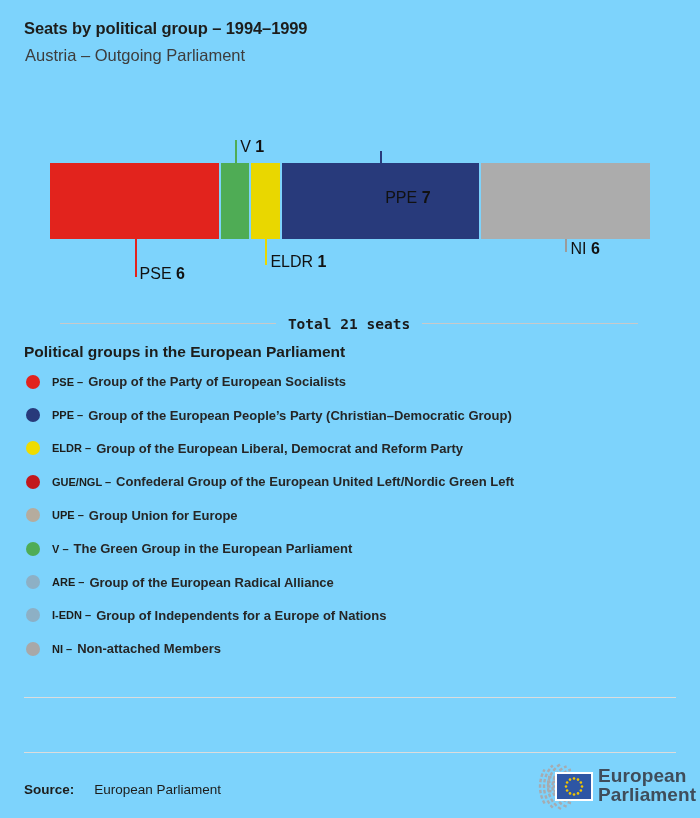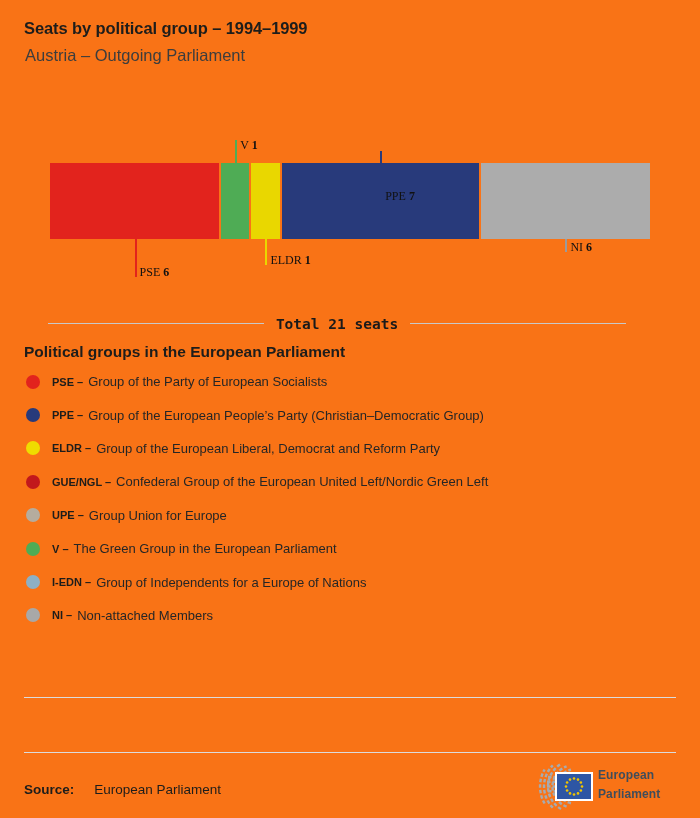--- a/index.html
+++ b/index.html
@@ -1,40 +1,40 @@
 <!DOCTYPE html>
 <html><head>
 <meta charset="utf-8">
 <style>
   html,body{margin:0;padding:0;background:#fff;}
-  #canvas{position:relative;width:700px;height:818px;background:#f97316;overflow:hidden;
+  #canvas{position:relative;width:700px;height:818px;background:#7dd3fc;overflow:hidden;
           font-family:"Liberation Sans",sans-serif;color:#1d1d1b;}
   .abs{position:absolute;}
   #title{left:24px;top:19px;font-size:16.5px;font-weight:700;letter-spacing:-0.1px;color:#1d1d1b;}
   #subtitle{left:25px;top:46px;font-size:16.5px;font-weight:400;color:#3d3d3d;}
   #bar{left:50px;top:163px;width:600px;height:76px;display:flex;gap:2px;}
   .seg{height:100%;}
   .tick{position:absolute;width:2px;}
-  .callout-label{position:absolute;font-size:12px;white-space:nowrap;color:#111;font-family:Liberation Serif, serif;}
+  .callout-label{position:absolute;font-size:16px;white-space:nowrap;color:#111;}
   .callout-label b{font-weight:700;}
-  #total-row{left:48px;top:316px;width:578px;height:15px;display:flex;align-items:center;}
+  #total-row{left:60px;top:316px;width:578px;height:15px;display:flex;align-items:center;}
   #total-row .rule{flex:1;height:1px;background:#c9c9c9;}
   #total-label{padding:0 12px;font-family:"DejaVu Sans Mono",monospace;font-size:14.5px;font-weight:700;color:#1a1a1a;}
   #legend-heading{left:24px;top:343px;font-size:15.5px;font-weight:700;color:#1d1d1b;}
   #legend{left:26px;top:365px;}
   .lrow{display:flex;align-items:center;height:33.4px;}
   .swatch{width:14px;height:14px;border-radius:50%;margin-right:12px;flex:0 0 14px;}
   .labbr{font-size:11px;font-weight:700;color:#1d1d1b;margin-right:5px;white-space:nowrap;}
-  .ldesc{font-size:13px;font-weight:400;color:#262626;white-space:nowrap;}
+  .ldesc{font-size:13px;font-weight:700;color:#262626;white-space:nowrap;}
   .hairline{position:absolute;left:24px;width:652px;height:1px;background:#dcdcdc;}
   #note{left:24px;top:702px;width:652px;font-size:12px;line-height:21px;color:#3a3a3a;}
   #source{left:24px;top:782px;font-size:13.5px;color:#1d1d1b;}
   #source b{font-weight:700;margin-right:20px;}
   #logo-icon{left:518px;top:757px;}
-  #logo-text{left:598px;top:766px;font-size:12px;font-weight:700;color:#3f4d5b;line-height:19px;letter-spacing:0.1px;}
+  #logo-text{left:598px;top:766px;font-size:19px;font-weight:700;color:#3f4d5b;line-height:19px;letter-spacing:0.1px;}
 </style>
 </head>
 <body>
 
 <div id="canvas">
 
   <div id="title" class="abs">Seats by political group – 1994–1999</div>
   <div id="subtitle" class="abs">Austria – Outgoing Parliament</div>
 
   <div id="bar" class="abs">
@@ -76,20 +76,25 @@
       </div>
       <div class="lrow">
         <span class="swatch" style="background: rgb(181, 172, 158);"></span>
         <span class="labbr">UPE –</span>
         <span class="ldesc">Group Union for Europe</span>
       </div>
       <div class="lrow">
         <span class="swatch" style="background: rgb(79, 172, 85);"></span>
         <span class="labbr">V –</span>
         <span class="ldesc">The Green Group in the European Parliament</span>
+      </div>
+      <div class="lrow">
+        <span class="swatch" style="background: rgb(141, 176, 197);"></span>
+        <span class="labbr">ARE –</span>
+        <span class="ldesc">Group of the European Radical Alliance</span>
       </div>
       <div class="lrow">
         <span class="swatch" style="background: rgb(141, 176, 197);"></span>
         <span class="labbr">I-EDN –</span>
         <span class="ldesc">Group of Independents for a Europe of Nations</span>
       </div>
       <div class="lrow">
         <span class="swatch" style="background: rgb(168, 168, 168);"></span>
         <span class="labbr">NI –</span>
         <span class="ldesc">Non-attached Members</span>

